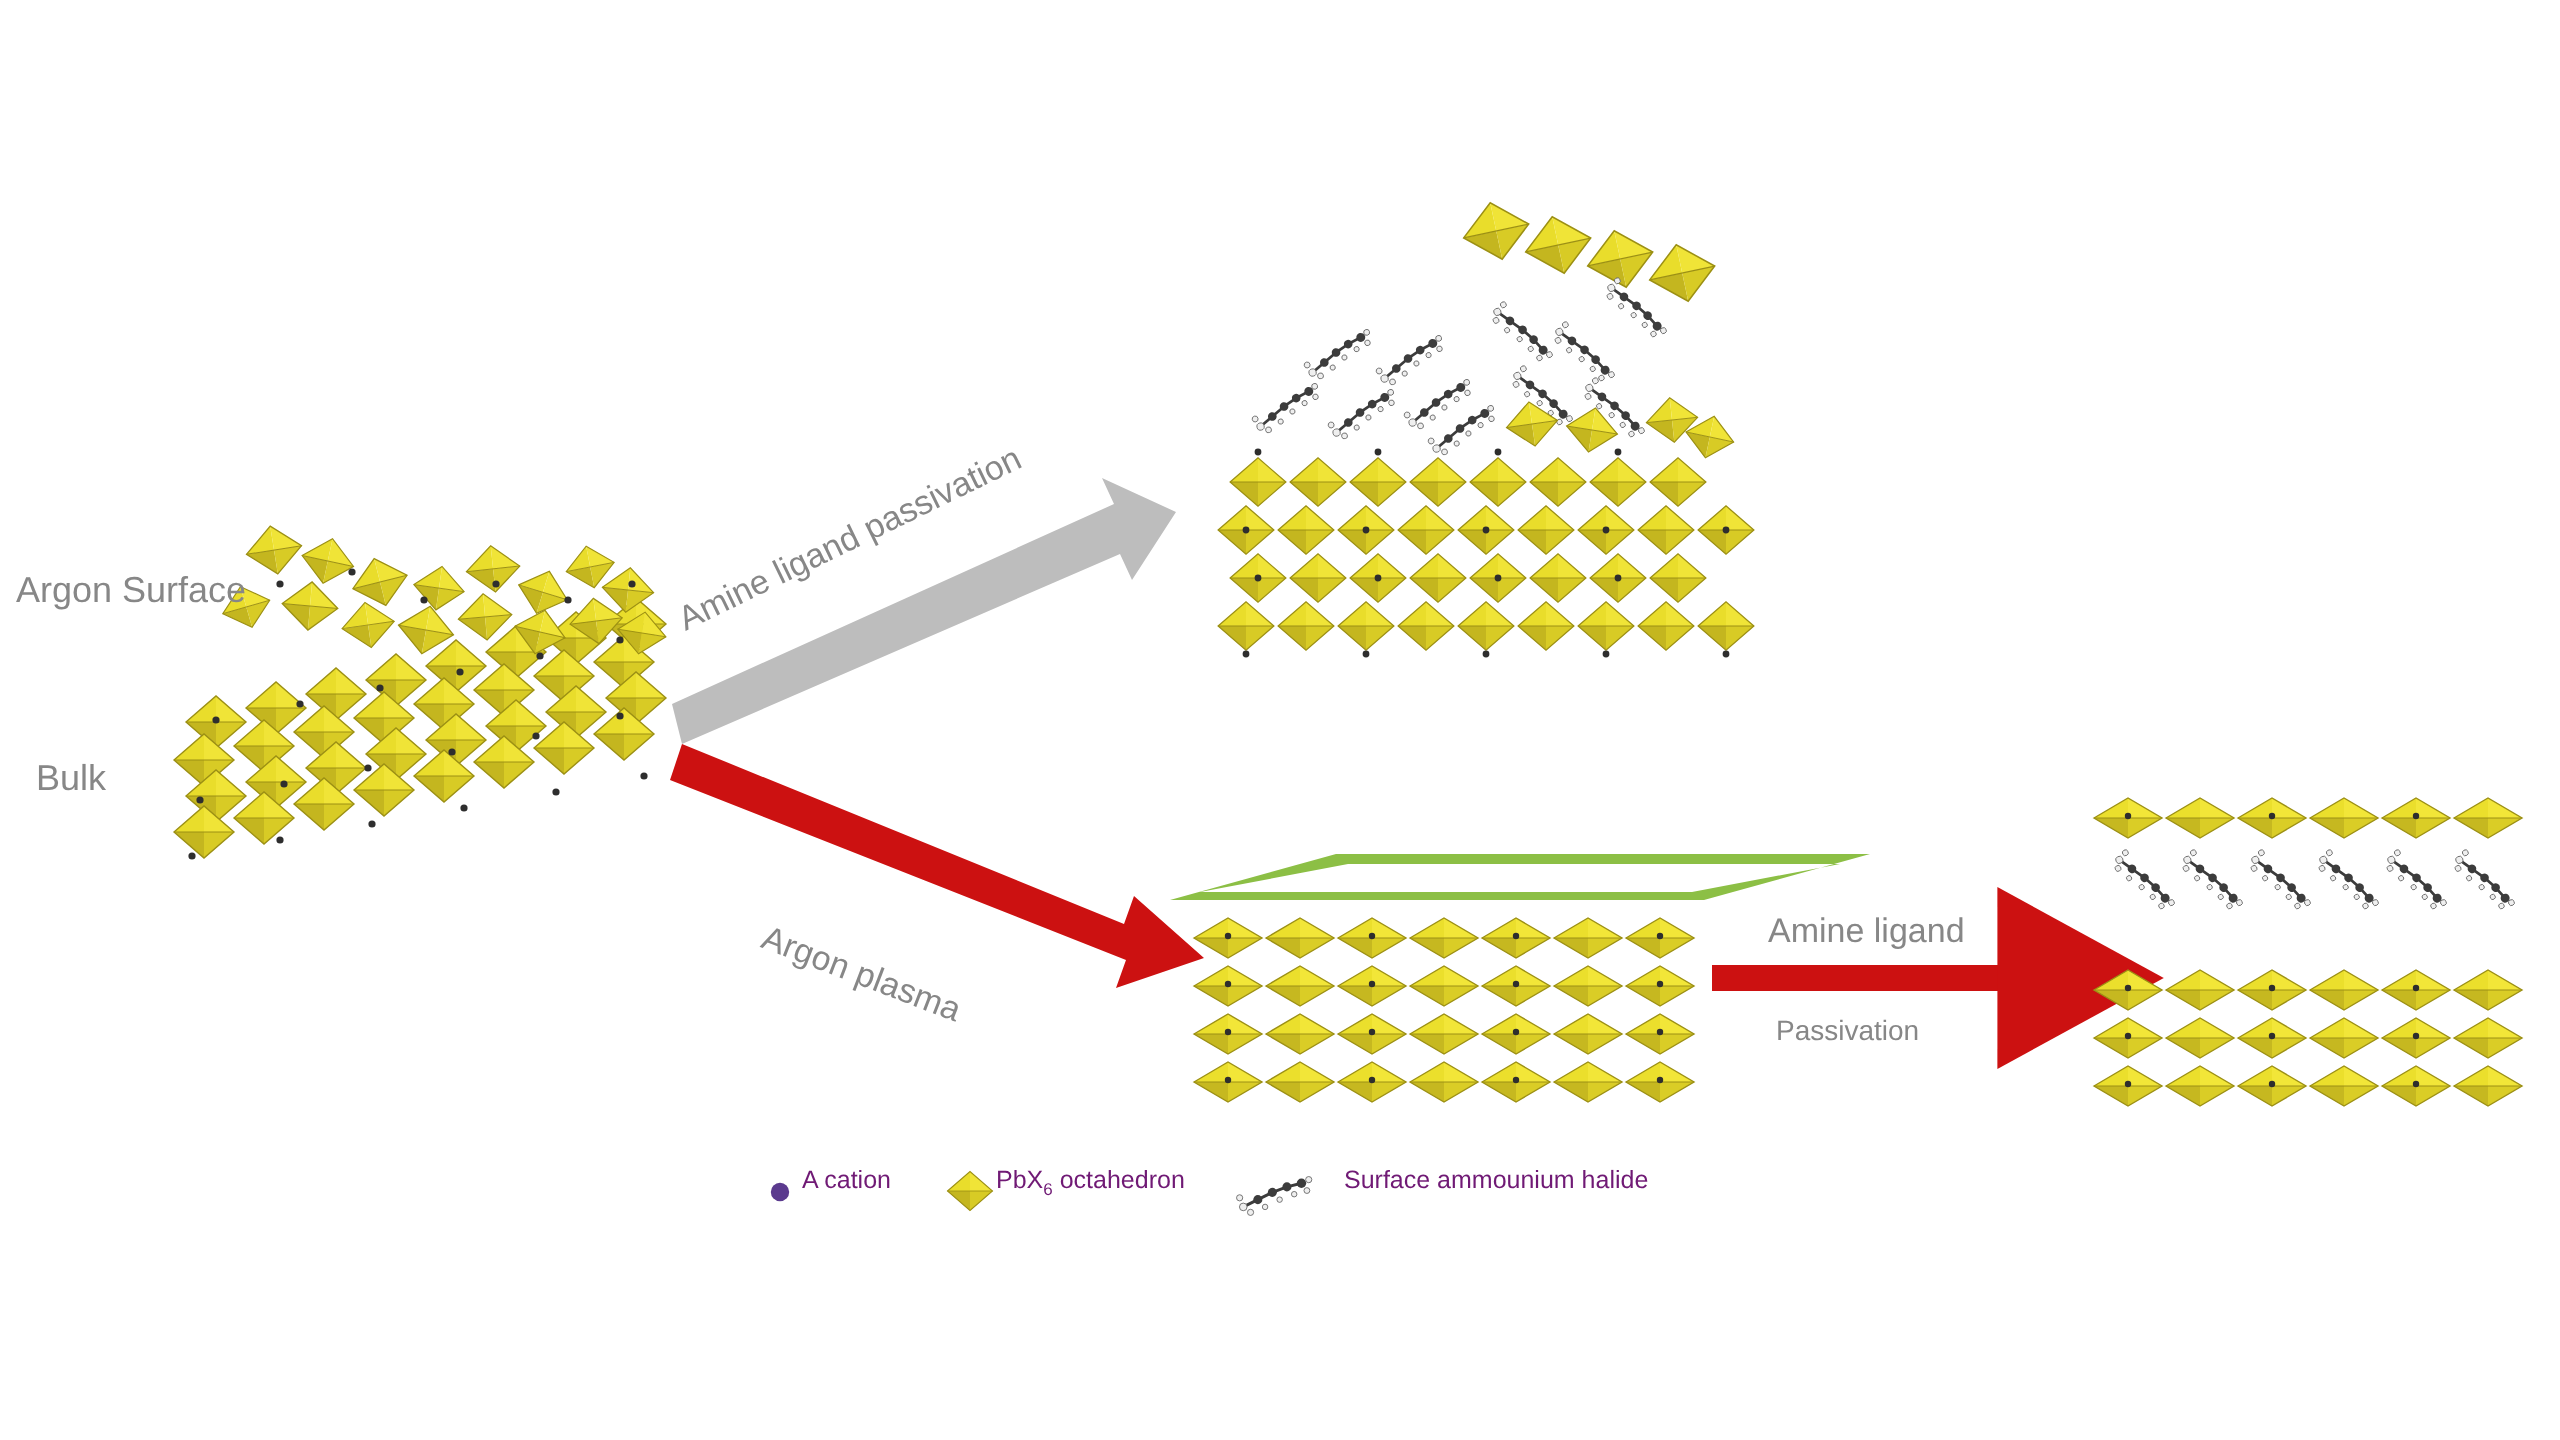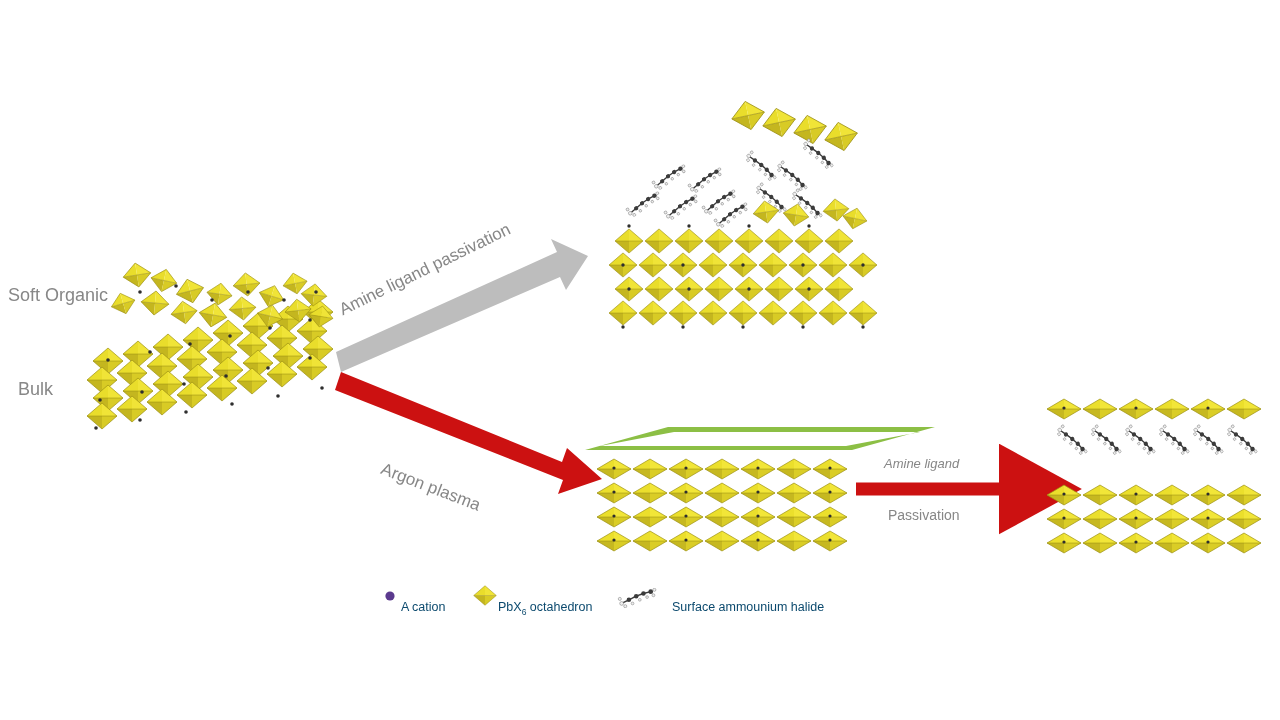--- a/index.html
+++ b/index.html
@@ -25,24 +25,24 @@
   #amine-diag-label{
     left:345px;top:300px;font-size:17px;
     transform-origin:left bottom;
     transform:rotate(-26deg);
   }
   #argon-label{
     left:378px;top:458px;font-size:17px;
     transform-origin:left bottom;
     transform:rotate(21deg);
   }
-  #amine-right-label{left:884px;top:456px;font-size:13px;font-style:italic;}
+  #amine-right-label{left:884px;top:456px;font-size:17px;}
   #passivation-right-label{left:888px;top:507px;font-size:14px;}
   .legend-text{
-    position:absolute;color:#0c4a6e;font-size:12.5px;top:600px;
+    position:absolute;color:#701a75;font-size:12.5px;top:583px;
   }
   #legend-a-cation{left:401px;}
   #legend-octahedron{left:498px;}
   #legend-organic{left:672px;}
   #legend-octahedron sub{font-size:8.5px;}
 </style>
 </head>
 <body>
 
 <div id="stage">
@@ -425,21 +425,21 @@
     </g>
   </g>
 
   <g>
     <circle cx="390" cy="596" r="4.6" fill="#5b3a8e"></circle>
     <use href="#oct" x="473" y="585" width="24" height="21"></use>
     <use href="#mol" x="616" y="588" width="44" height="20"></use>
   </g>
 </svg>
 
-<div class="lbl" id="soft-surface-label">Soft Organic</div>
+<div class="lbl" id="soft-surface-label">Argon Surface</div>
 
 <div class="lbl" id="bulk-label">Bulk</div>
 
 <div class="lbl" id="amine-diag-label">Amine ligand passivation</div>
 
 <div class="lbl" id="argon-label">Argon plasma</div>
 
 <div class="lbl" id="amine-right-label">Amine ligand</div>
 
 <div class="lbl" id="passivation-right-label">Passivation</div>

